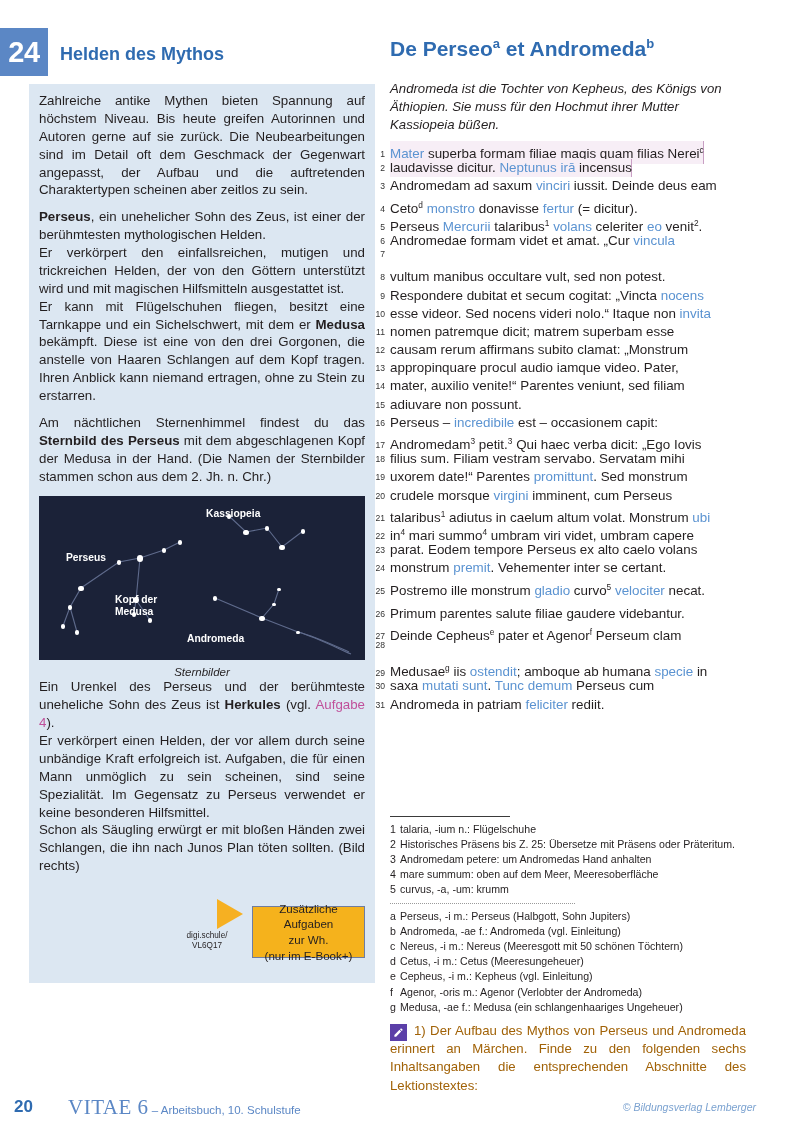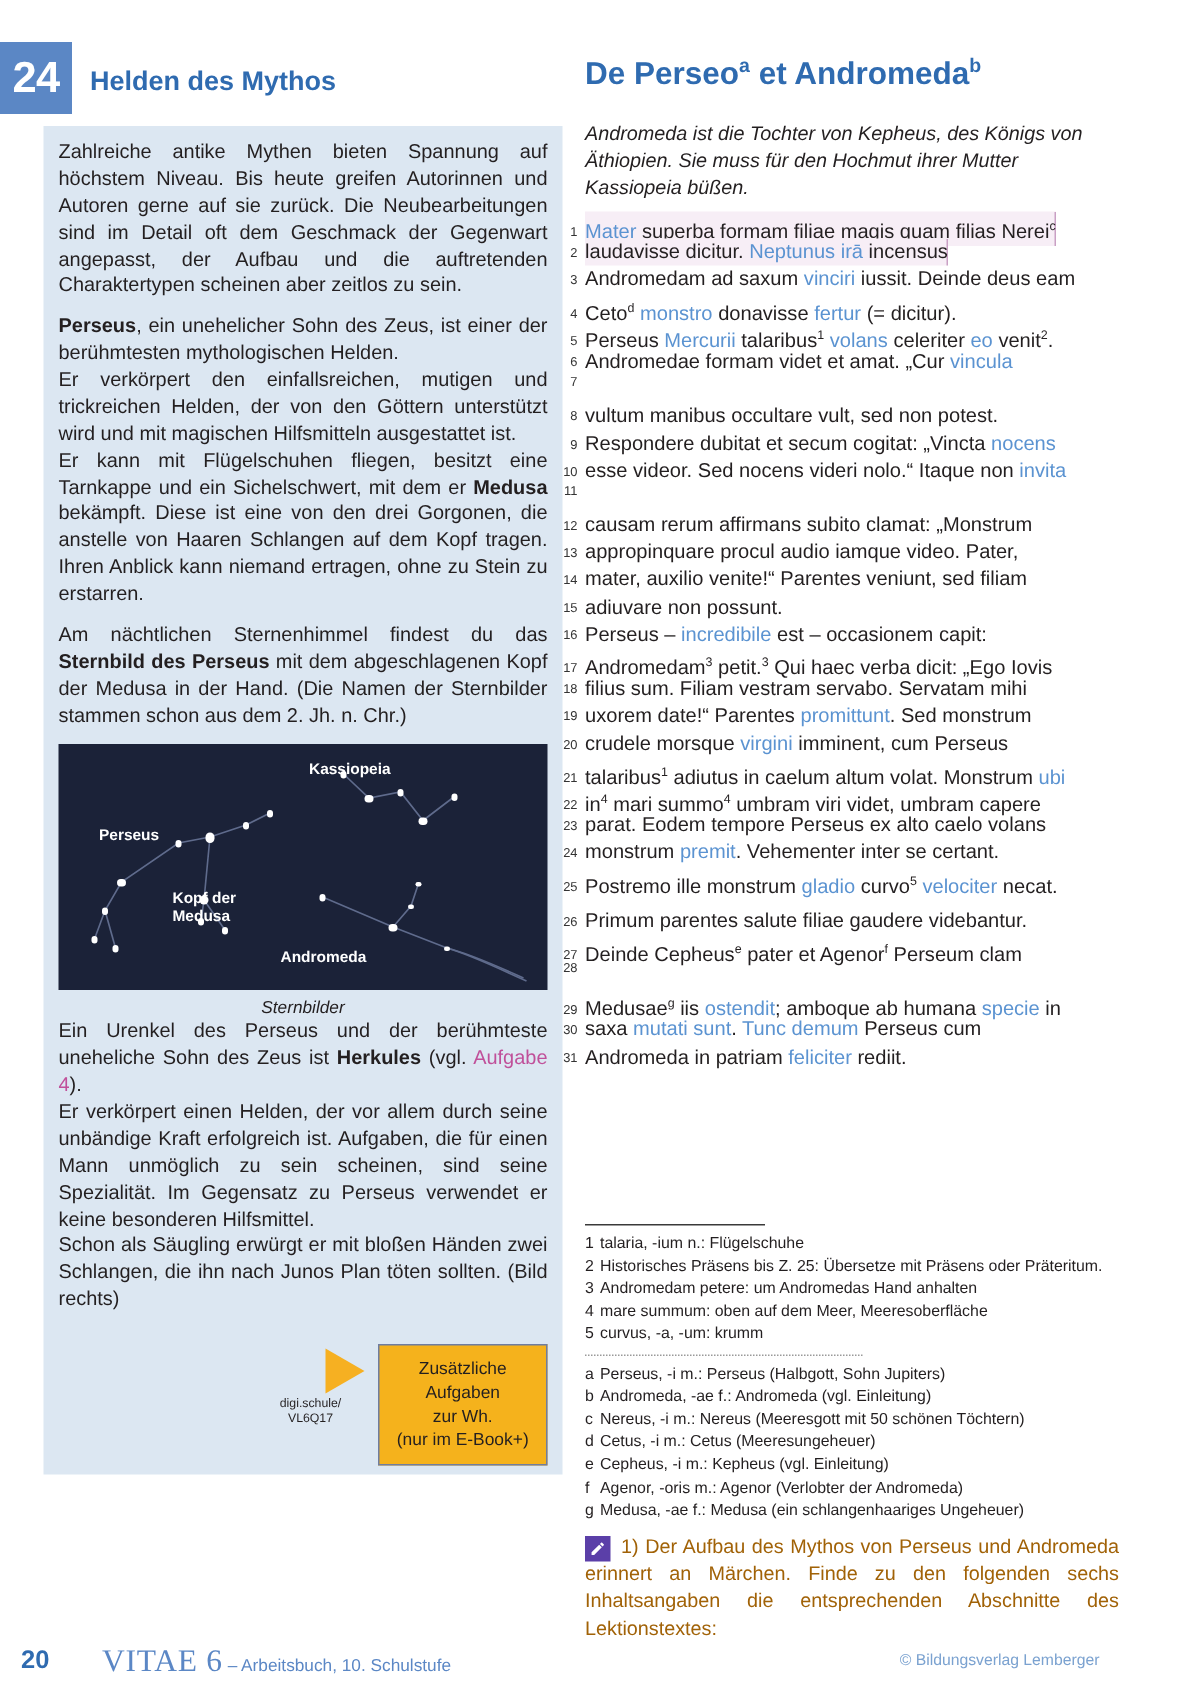--- a/index.html
+++ b/index.html
@@ -111,23 +111,23 @@
     top: 48px;
     width: 76px;
     text-align: center;
     font-size: 8.2px;
     line-height: 1.25;
     color: #231f20;
   }
   #extra-box {
     position: absolute;
     left: 213px;
-    top: 13px;
+    top: 23px;
     width: 113px;
-    height: 81px;
+    height: 52px;
     background: #f5b21c;
     border: 1.3px solid #6f7da0;
     box-sizing: border-box;
     display: flex;
     flex-direction: column;
     align-items: center;
     justify-content: center;
     font-size: 11.6px;
     line-height: 1.35;
     color: #231f20;
@@ -275,24 +275,25 @@
     font-size: 21px;
     letter-spacing: 0.5px;
   }
   #footer-sub {
     font-family: "Liberation Sans", sans-serif;
     font-size: 11.5px;
     letter-spacing: 0;
   }
   #footer-copyright {
     position: absolute;
-    right: 67px;
+    right: 44px;
     top: 16px;
     font-size: 10.5px;
     color: #7ba2d0;
+    font-style: italic;
   }
 
   .star { position: absolute; background: #ffffff; border-radius: 50%; }
   .cname {
     position: absolute;
     color: #ffffff;
     font-size: 10.3px;
     font-weight: bold;
     white-space: pre;
     line-height: 1.15;
@@ -431,20 +432,21 @@
       <div class="lline">
         <span class="lnum">9</span>
         <span class="ltxt">Respondere dubitat et secum cogitat: „Vincta <span class="v">nocens</span></span>
       </div>
       <div class="lline">
         <span class="lnum">10</span>
         <span class="ltxt">esse videor. Sed nocens videri nolo.“ Itaque non <span class="v">invita</span></span>
       </div>
       <div class="lline">
         <span class="lnum">11</span>
+        <span class="ltxt">nomen patremque dicit; matrem superbam esse</span>
       </div>
       <div class="lline">
         <span class="lnum">12</span>
         <span class="ltxt">causam rerum affirmans subito clamat: „Monstrum</span>
       </div>
       <div class="lline">
         <span class="lnum">13</span>
         <span class="ltxt">appropinquare procul audio iamque video. Pater,</span>
       </div>
       <div class="lline">

